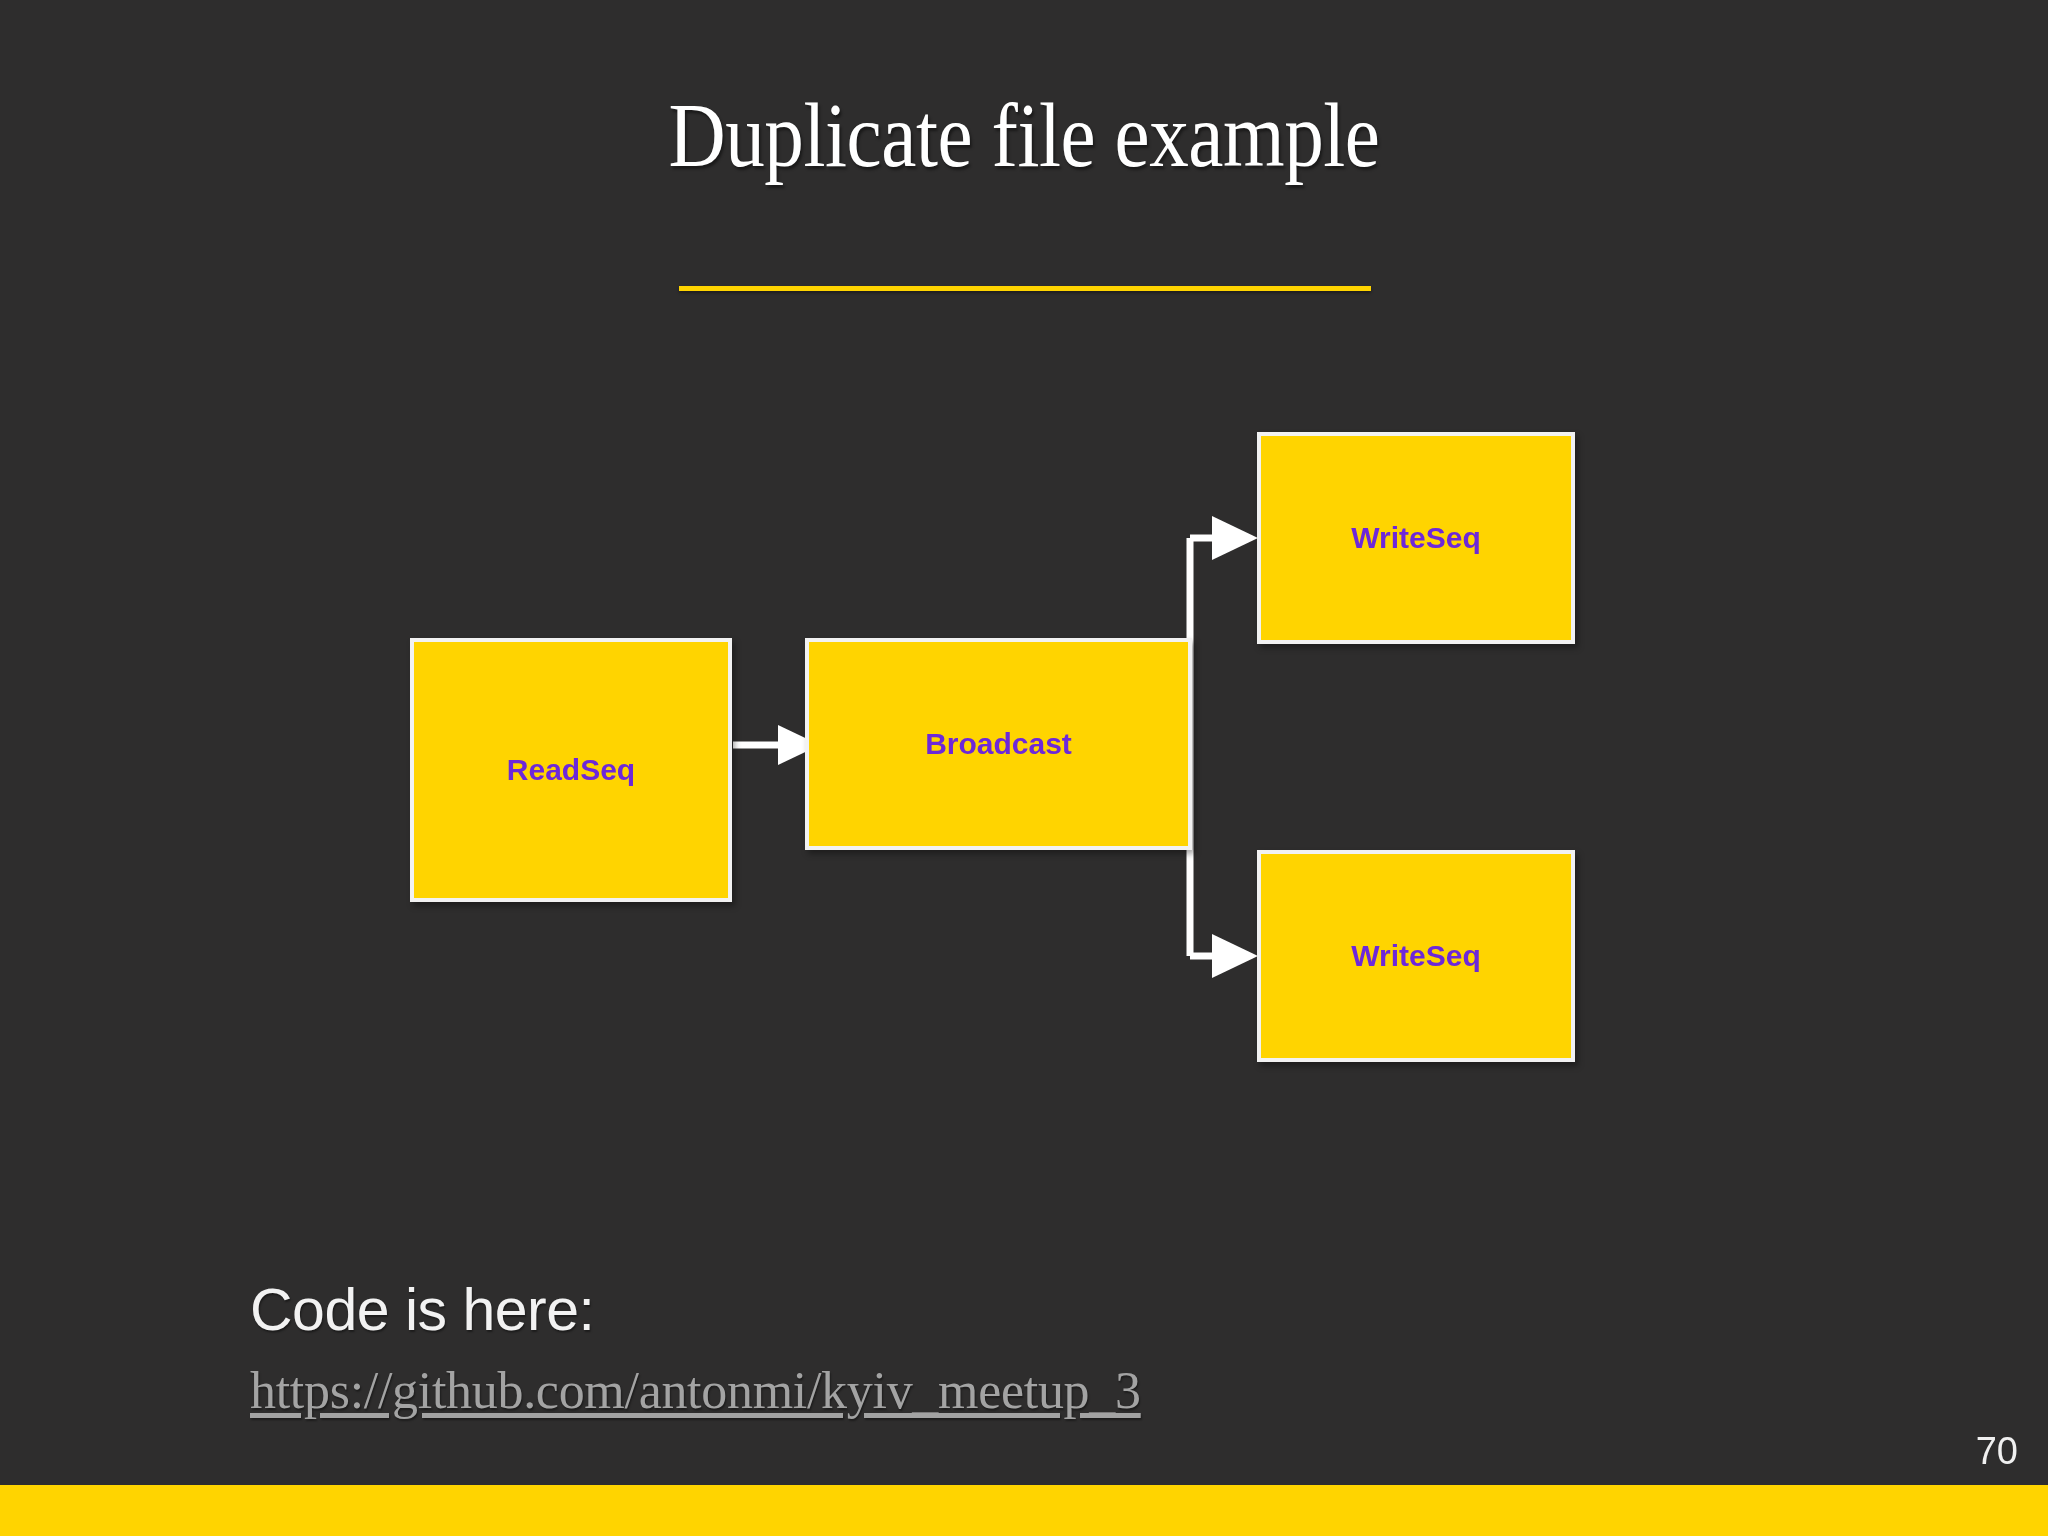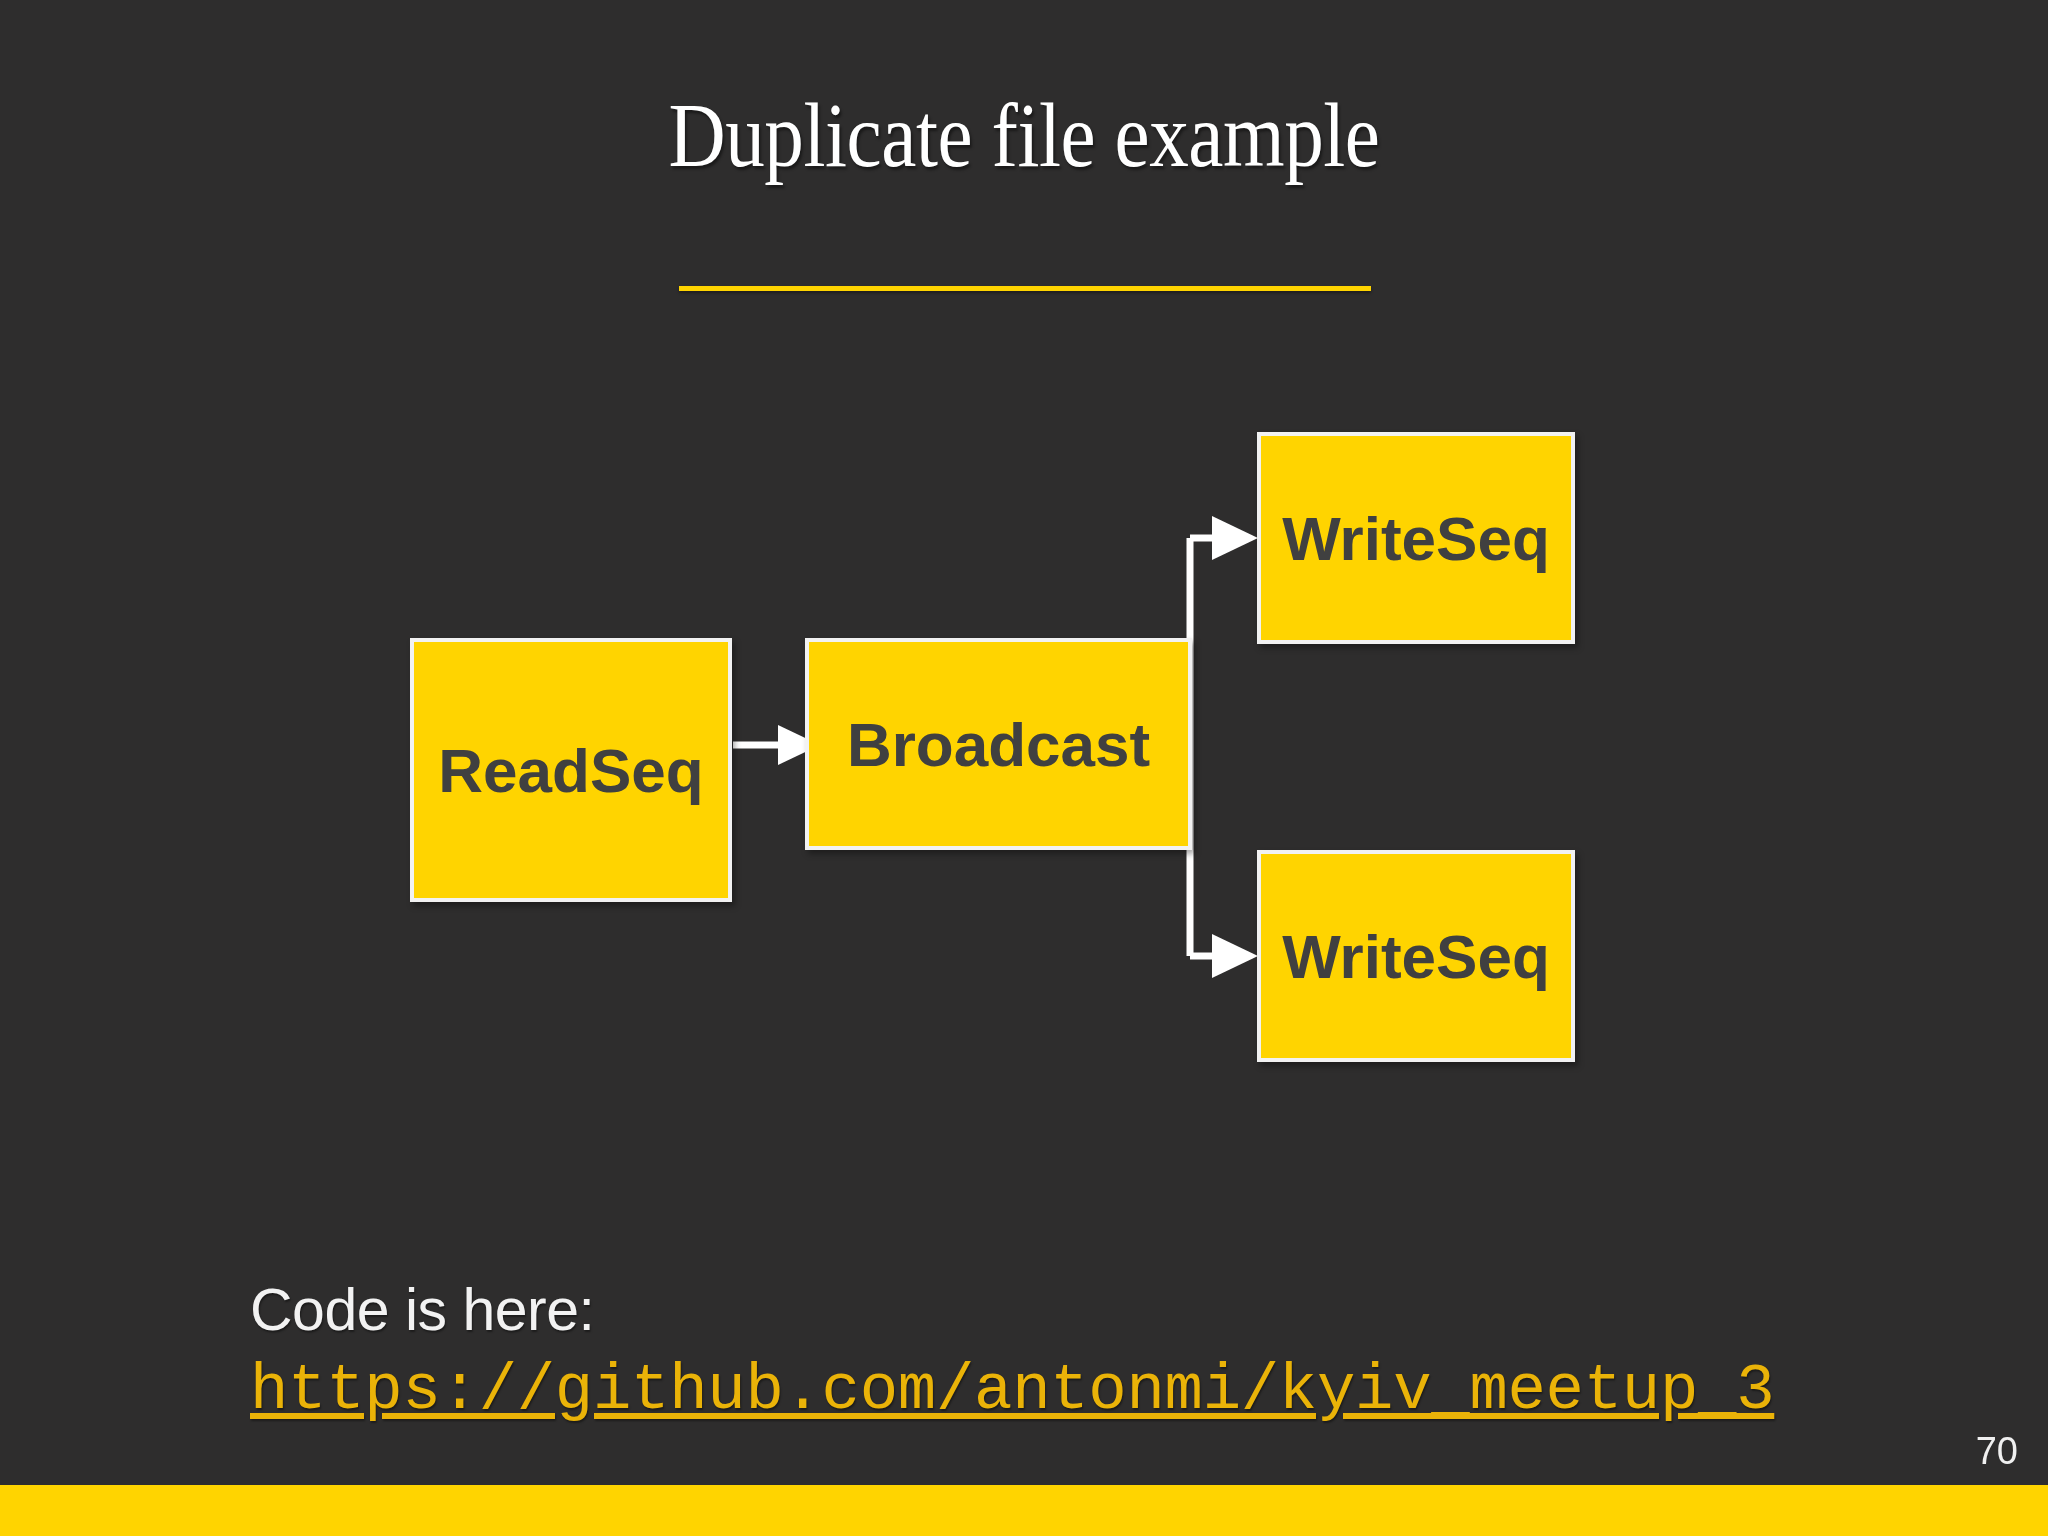--- a/index.html
+++ b/index.html
@@ -60,22 +60,22 @@
     border: 4px solid #f2f2f2;
     box-sizing: border-box;
     display: flex;
     align-items: center;
     justify-content: center;
     box-shadow: 3px 4px 6px rgba(0,0,0,0.35);
   }
   .node-label {
     font-family: "Liberation Sans", sans-serif;
     font-weight: bold;
-    font-size: 62px;
-    color: #404040;
+    font-size: 30px;
+    color: #6d28d9;
     letter-spacing: 0px;
     white-space: nowrap;
   }
   .node-readseq  { left: 410px;  top: 638px; width: 322px; height: 264px; }
   .node-broadcast{ left: 805px;  top: 638px; width: 387px; height: 212px; }
   .node-write-top{ left: 1257px; top: 432px; width: 318px; height: 212px; }
   .node-write-bot{ left: 1257px; top: 850px; width: 318px; height: 212px; }
 
   .conn-svg {
     position: absolute;
@@ -95,24 +95,24 @@
   .code-here {
     font-family: "Liberation Sans", sans-serif;
     font-size: 59px;
     line-height: 80px;
     color: #f2f2f2;
     letter-spacing: -0.5px;
     text-shadow: 1px 2px 2px rgba(0,0,0,0.4);
   }
   .code-link {
     display: inline-block;
-    font-family: Liberation Mono, monospace;
-    font-size: 64px;
+    font-family: Liberation Serif, serif;
+    font-size: 52px;
     line-height: 82px;
-    color: #eab308;
+    color: #a3a3a3;
     text-decoration: underline;
     text-underline-offset: 5px;
     letter-spacing: -0.3px;
     text-shadow: 1px 2px 2px rgba(0,0,0,0.4);
     cursor: pointer;
   }
 
   
   .page-number {
     position: absolute;

